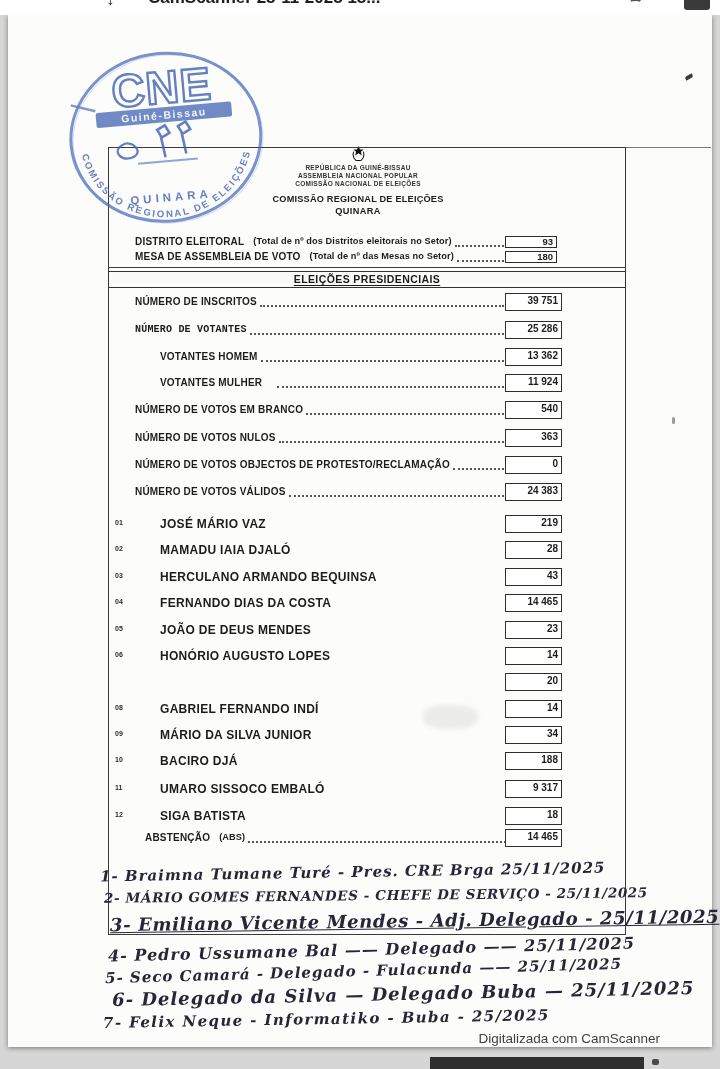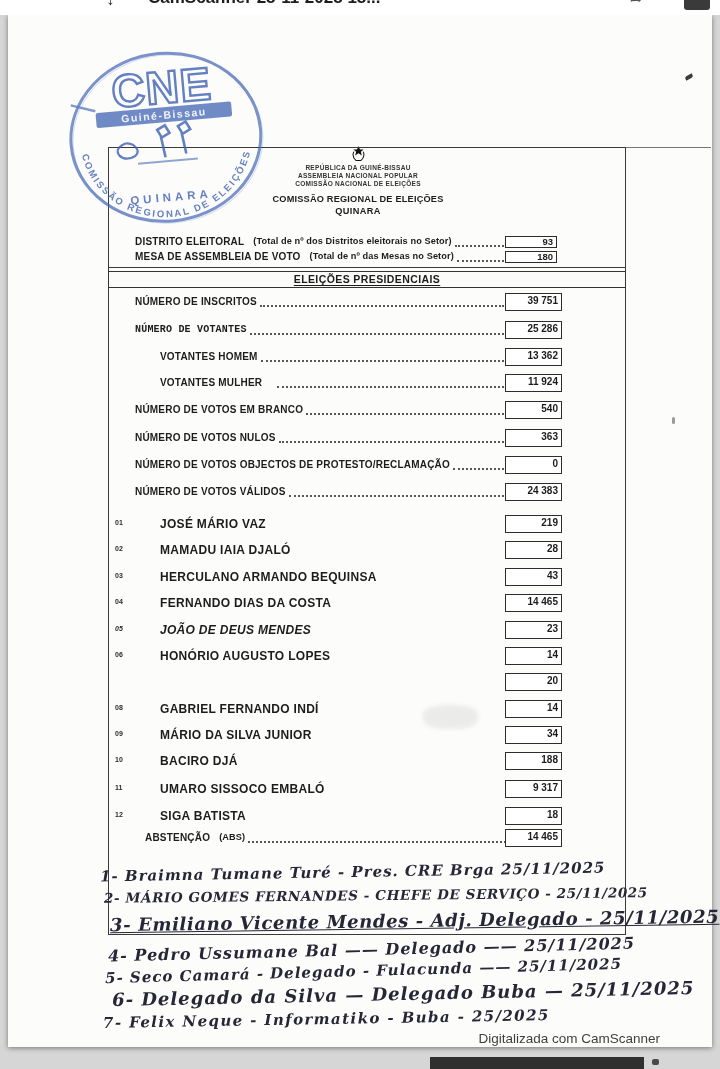--- a/index.html
+++ b/index.html
@@ -164,21 +164,21 @@
     <span class="cname">HERCULANO ARMANDO BEQUINSA</span>
   </div>
   <div class="vbox" style="top:553px;">43</div>
 
   <div class="cand" style="top:578px;">
     <span class="cnum">04</span>
     <span class="cname">FERNANDO DIAS DA COSTA</span>
   </div>
   <div class="vbox" style="top:579px;">14 465</div>
 
-  <div class="cand" style="top:605px;font-style:italic;">
+  <div class="cand" style="top:605px;">
     <span class="cnum">05</span>
     <span class="cname">JOÃO DE DEUS MENDES</span>
   </div>
   <div class="vbox" style="top:606px;">23</div>
 
   <div class="cand" style="top:631px;">
     <span class="cnum">06</span>
     <span class="cname">HONÓRIO AUGUSTO LOPES</span>
   </div>
   <div class="vbox" style="top:632px;">14</div>

